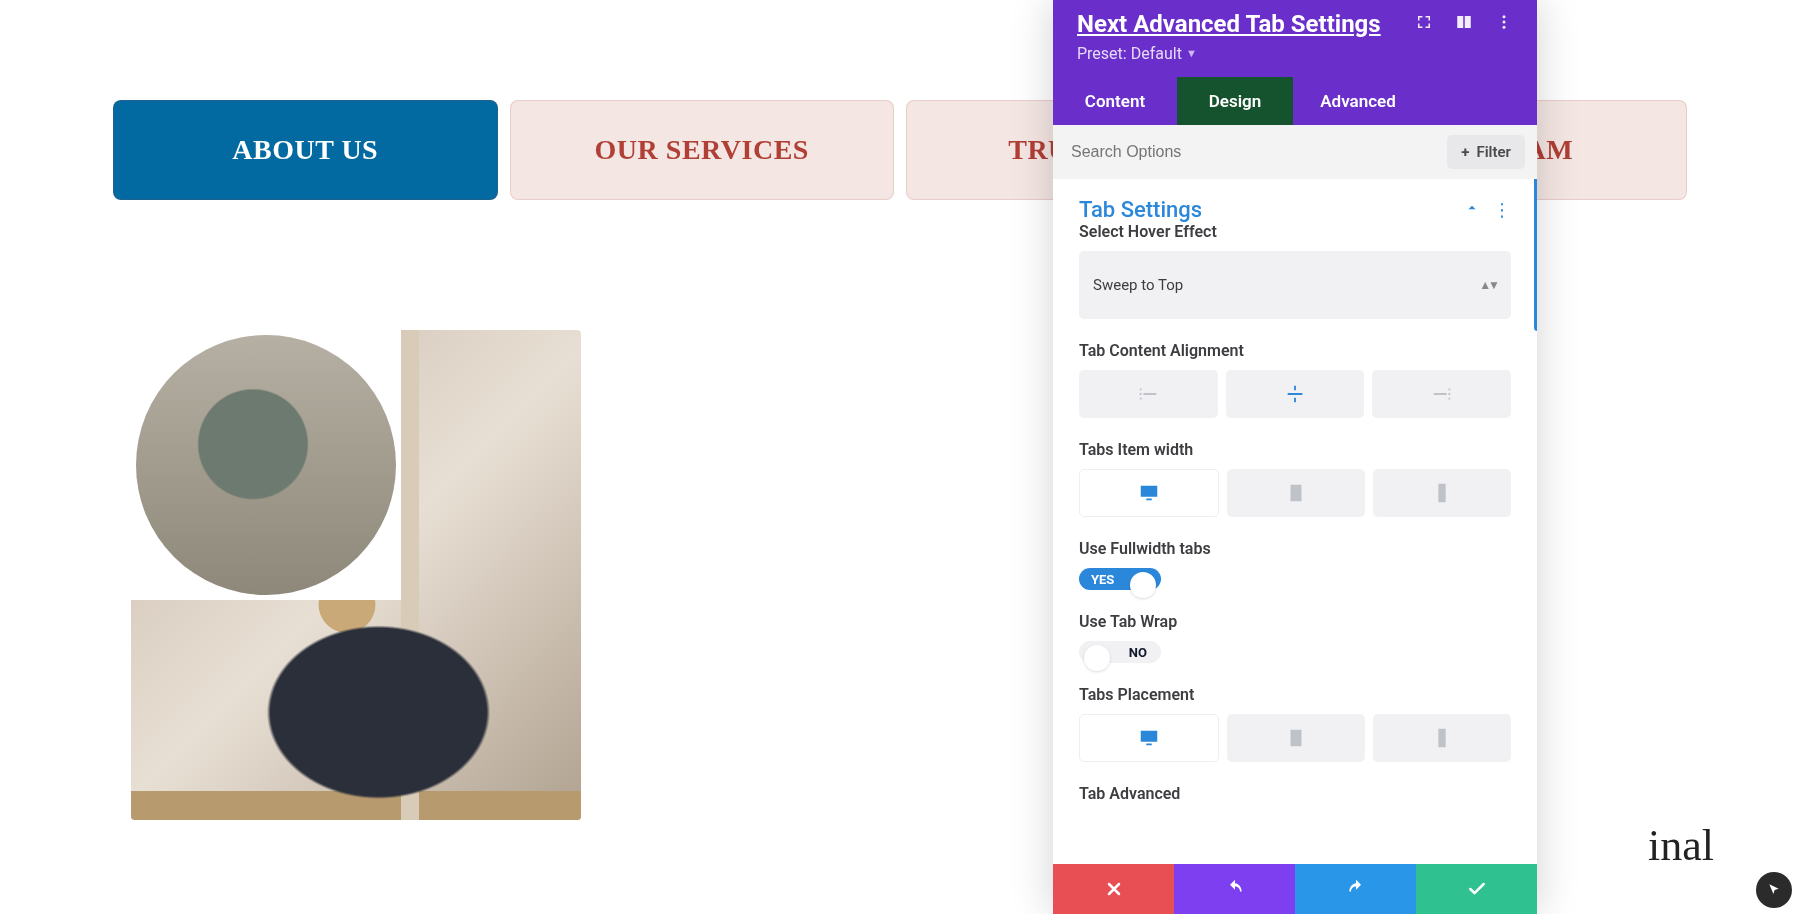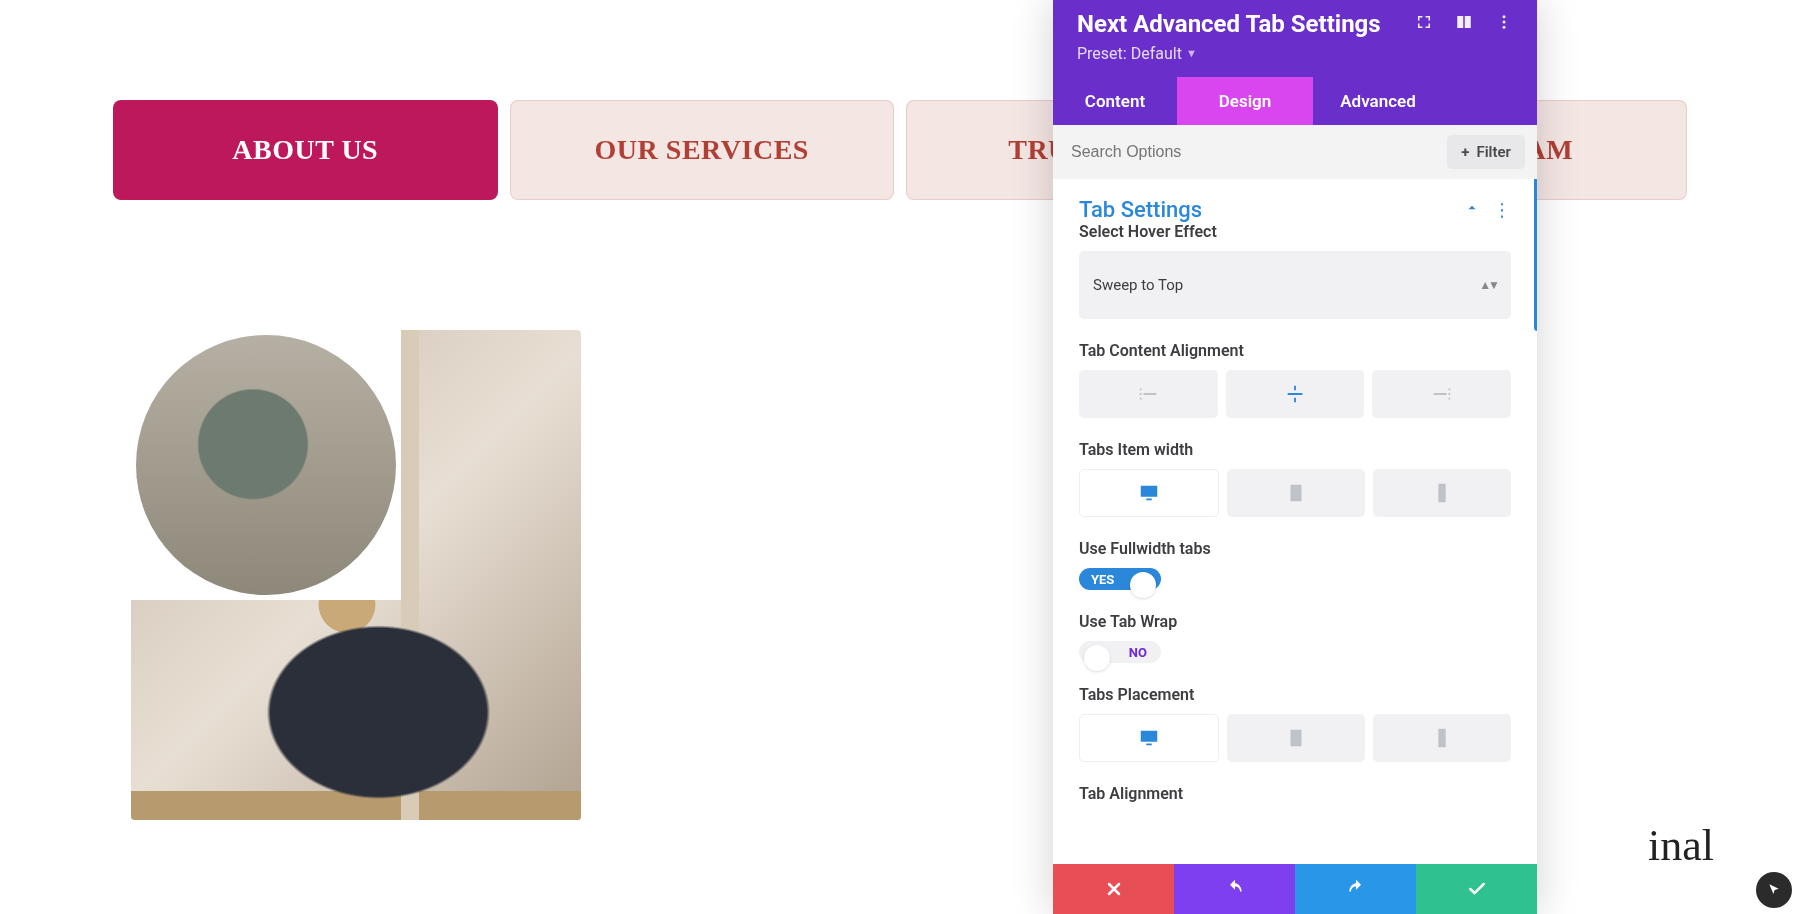--- a/index.html
+++ b/index.html
@@ -28,21 +28,21 @@
   align-items: center;
   justify-content: center;
   font-family: Georgia, "Times New Roman", serif;
   font-weight: 700;
   font-size: 28px;
   letter-spacing: 0.5px;
   border-radius: 8px;
   border: 1px solid rgba(180,60,50,0.15);
 }
 .page-tab.active {
-  background: #be185d;
+  background: #0369a1;
   color: #fff;
 }
 .page-tab.inactive {
   background: #f4e6e3;
   color: #b03f36;
 }
 
 
 .tab-content {
   position: absolute;
@@ -124,20 +124,21 @@
   padding: 10px 24px 14px;
 }
 .panel-title-row {
   display: flex;
   align-items: center;
   justify-content: space-between;
 }
 .panel-title {
   font-size: 24px;
   font-weight: 700;
+  text-decoration: underline;
 }
 .panel-header-icons {
   display: flex;
   gap: 22px;
   align-items: center;
 }
 .panel-header-icons svg { width: 18px; height: 18px; fill: #fff; opacity: .92;}
 .preset-row {
   margin-top: 6px;
   font-size: 16px;
@@ -154,21 +155,21 @@
 }
 .panel-tab {
   padding: 14px 0;
   text-align: center;
   color: #fff;
   font-size: 17px;
   font-weight: 600;
   cursor: pointer;
 }
 .panel-tab.content { width: 124px; }
-.panel-tab.design { width: 136px; background: #d946ef; }
+.panel-tab.design { width: 116px; background: #14532d; }
 .panel-tab.advanced { width: 130px; }
 
 .search-row {
   display: flex;
   align-items: center;
   background: #f3f3f4;
   padding: 10px 12px;
 }
 .search-input {
   flex: 1;
@@ -267,21 +268,21 @@
   width: 82px;
   height: 22px;
   border-radius: 17px;
   position: relative;
   display:flex;
   align-items:center;
   font-size: 13px;
   font-weight:700;
 }
 .toggle.on { background:#2b87da; color:#fff; padding-left:12px; }
-.toggle.off { background:#f1f1f3; color:#6d28d9; justify-content:flex-end; padding-right:14px;}
+.toggle.off { background:#f1f1f3; color:#0f172a; justify-content:flex-end; padding-right:14px;}
 .toggle .knob {
   width:26px; height:26px; border-radius:50%; background:#fff; position:absolute; top:4px;
   box-shadow: 0 1px 3px rgba(0,0,0,.15);
 }
 .toggle.on .knob { right:5px; }
 .toggle.off .knob { left:5px; }
 
 .panel-footer {
   display:flex;
   height: 50px;
@@ -470,21 +471,21 @@
         </div>
         <div class="seg-btn">
           <svg viewBox="0 0 24 24">
               <path d="M8 2h8v20H8zM11 19h2v1h-2z"></path>
             </svg>
         </div>
       </div>
     </div>
 
     <div class="field" style="margin-bottom:4px;">
-      <div class="field-label">Tab Alignment</div>
+      <div class="field-label">Tab Advanced</div>
     </div>
 
   </div>
 
   <div class="panel-footer">
     <div class="foot-btn foot-cancel">
       <svg viewBox="0 0 24 24">
           <path d="M18 6L6 18M6 6l12 12" stroke="#fff" stroke-width="3" fill="none" stroke-linecap="round"></path>
         </svg>
     </div>

